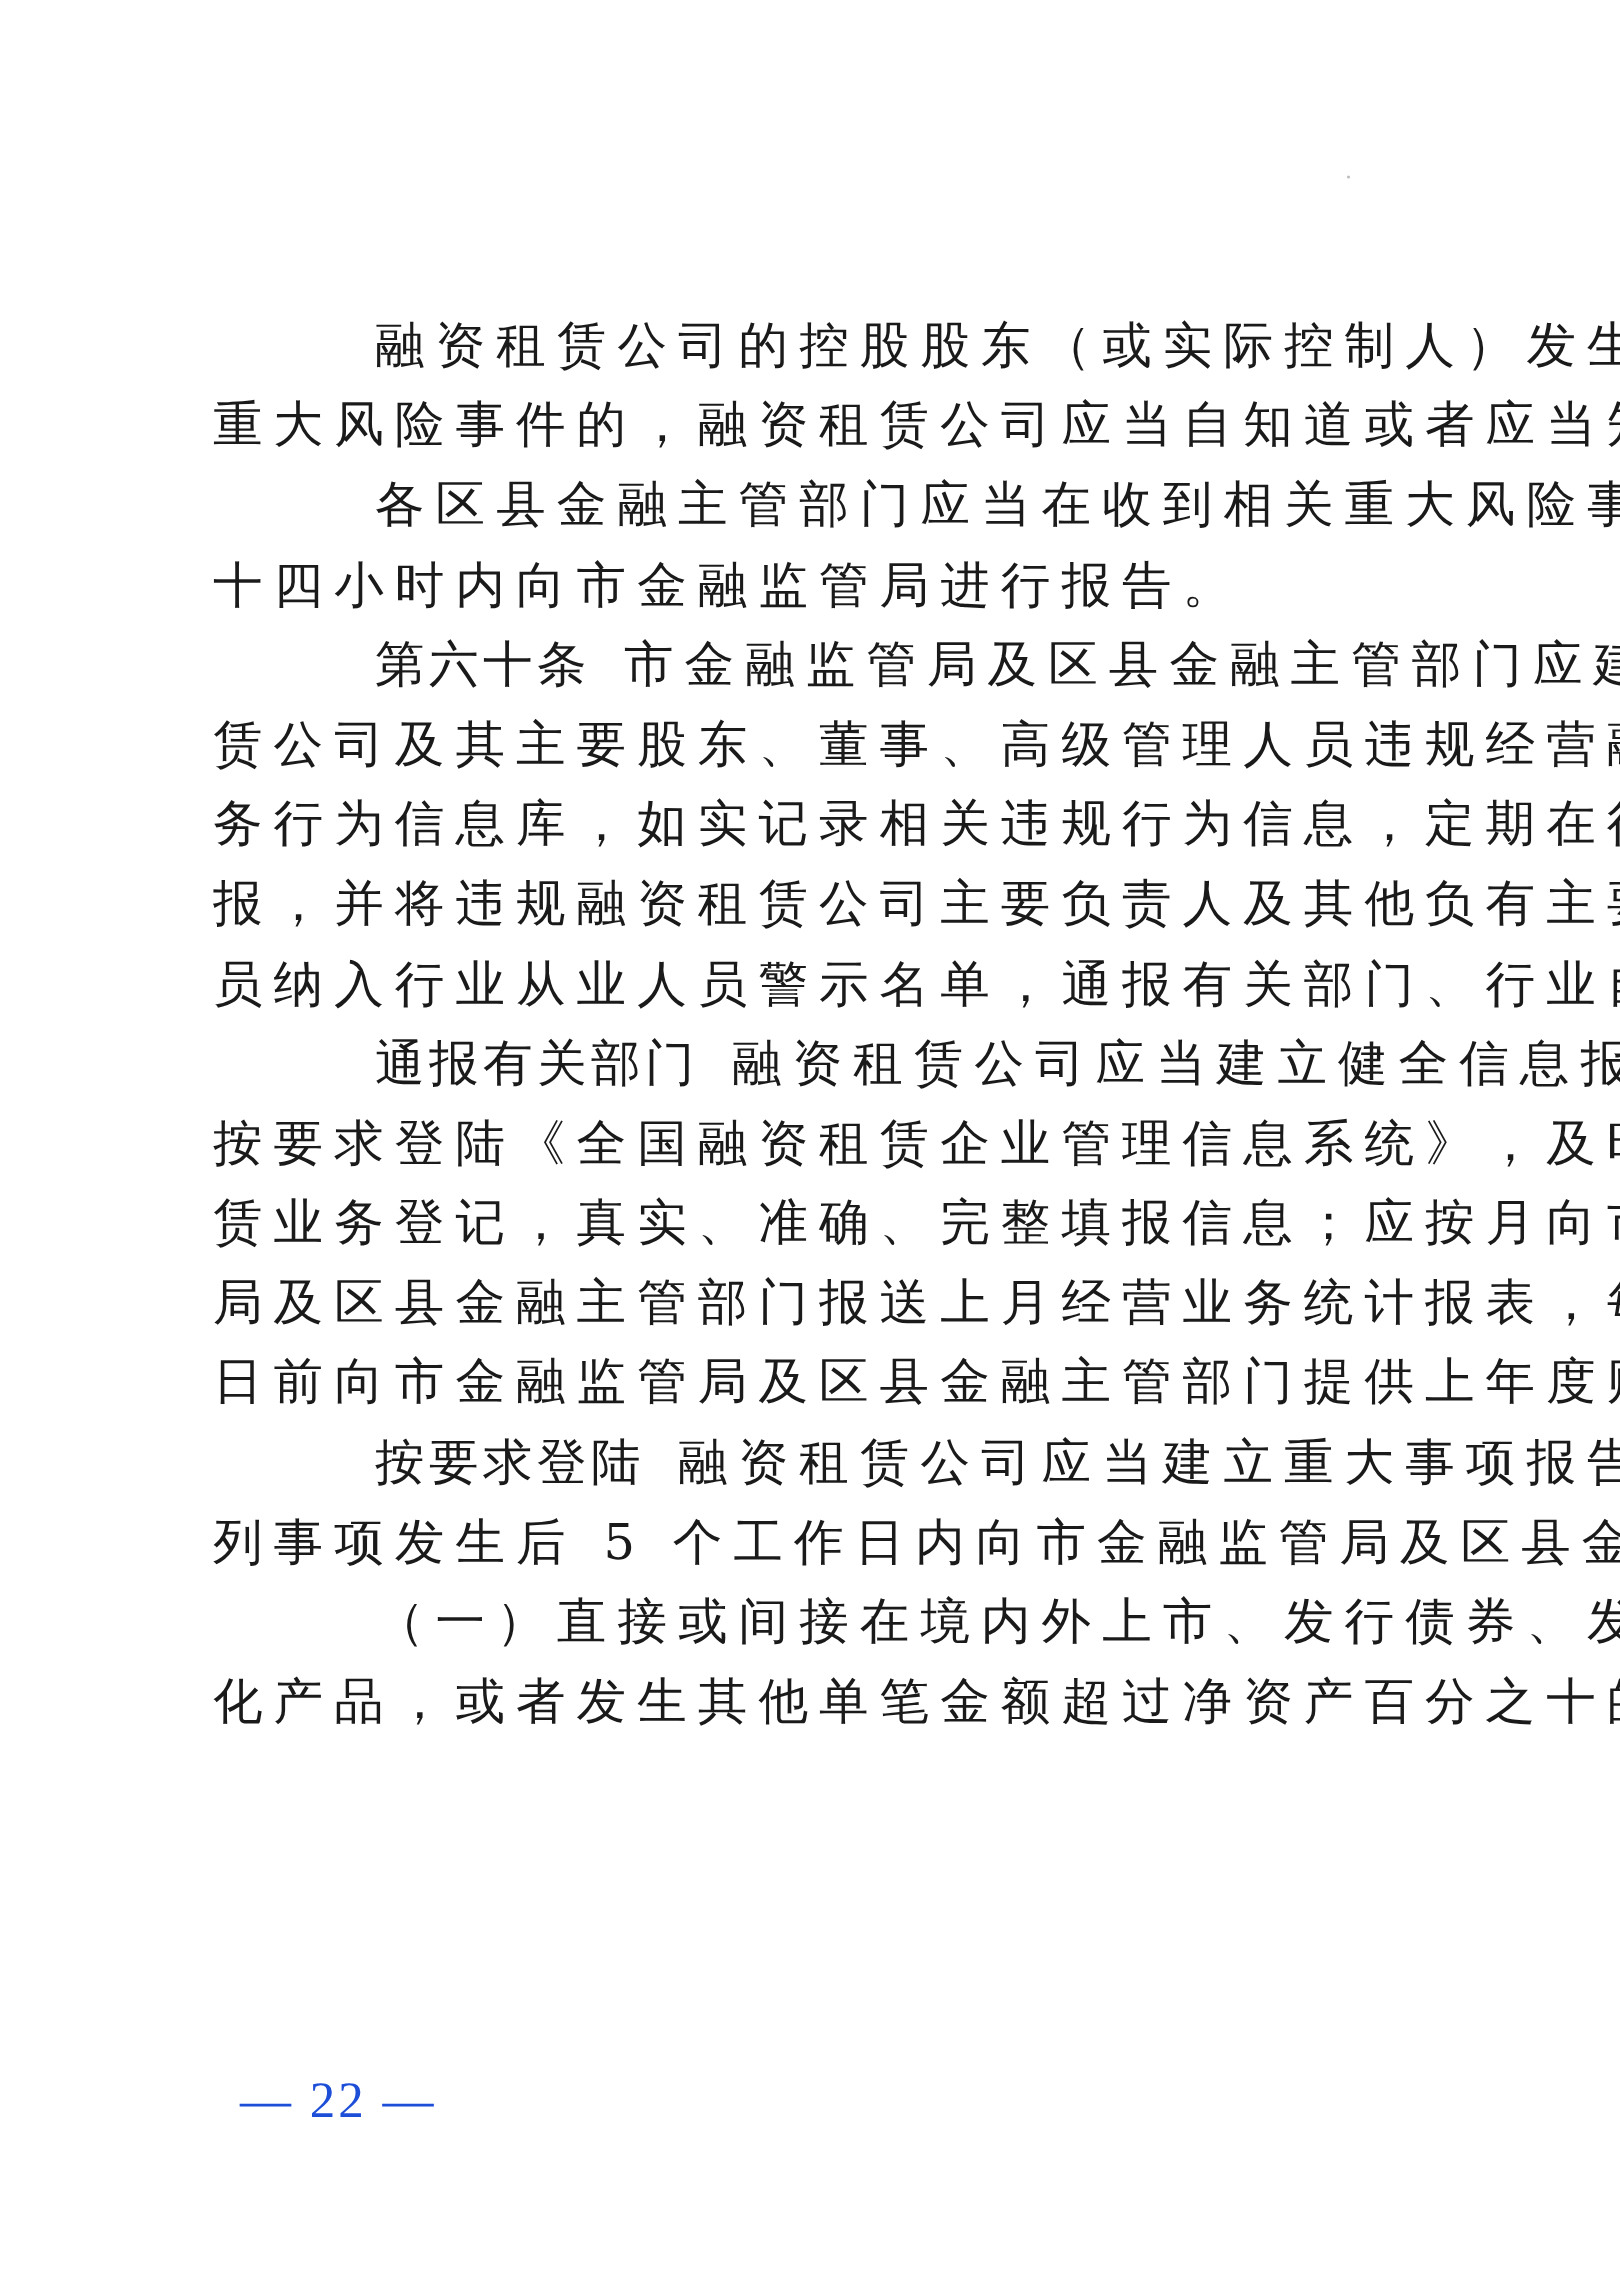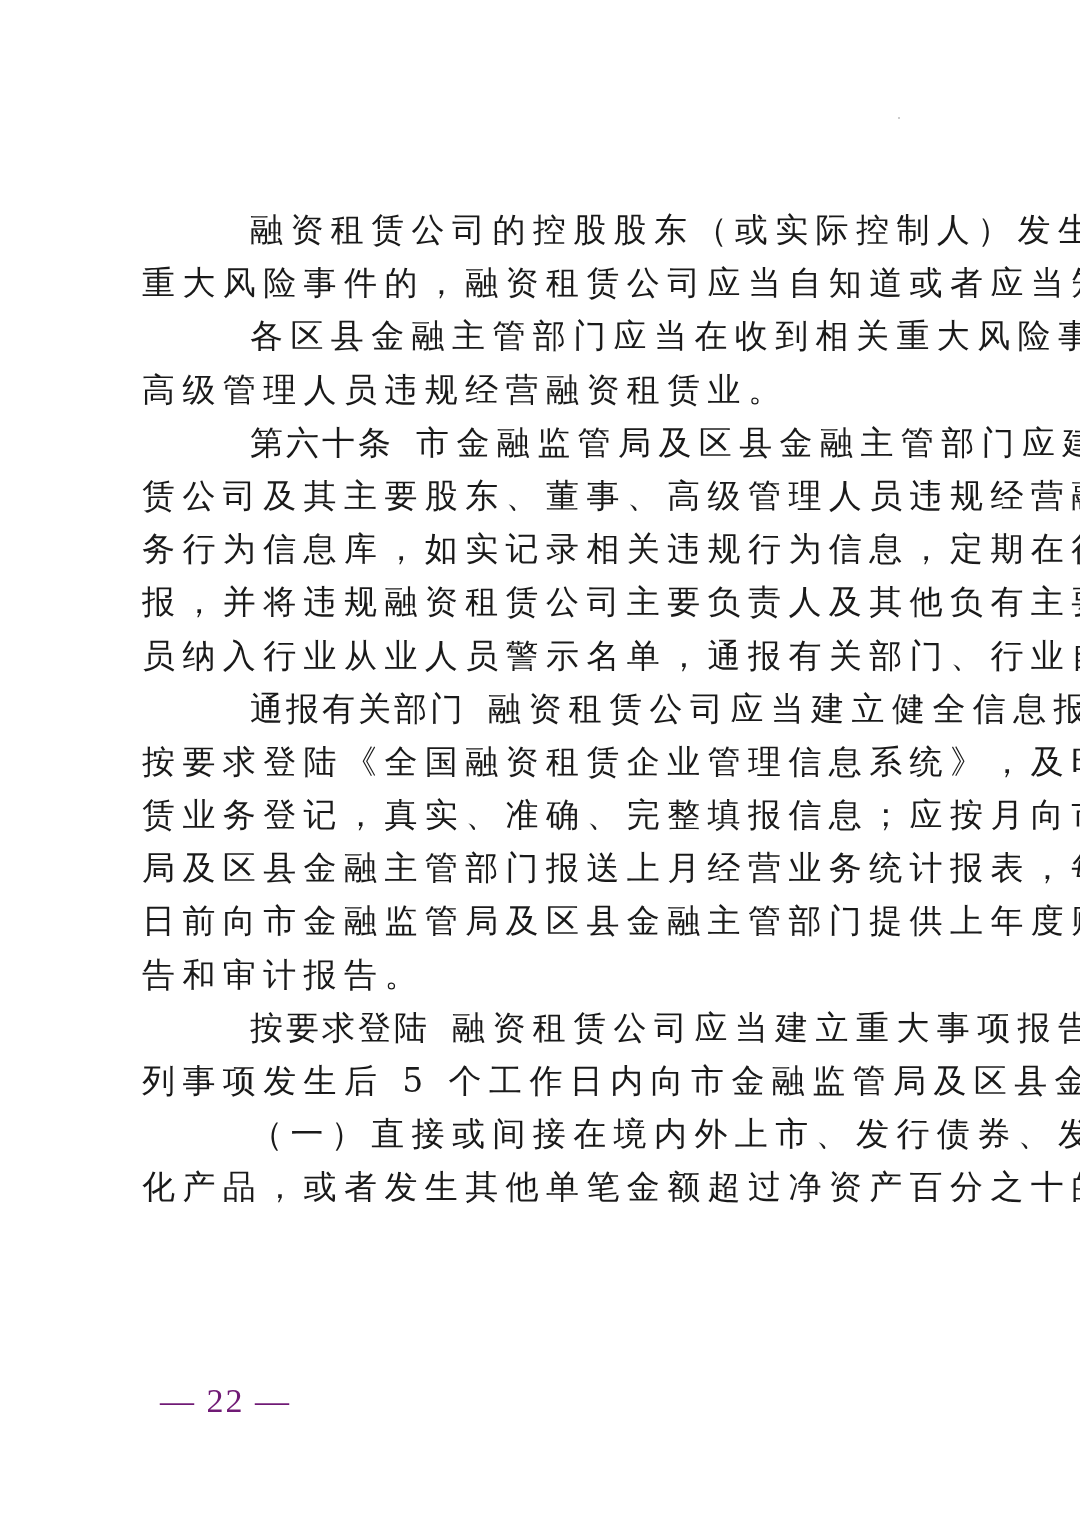--- a/index.html
+++ b/index.html
@@ -55,21 +55,21 @@
       letter-spacing: 3px;
       margin-right: 22px;
     }
     .footer {
       position: absolute;
       left: 160px;
       top: 1382px;
       font-family: "Liberation Serif", "DejaVu Serif", serif;
       font-size: 34px;
       letter-spacing: 2px;
-      color: #701a75;
+      color: #1d4ed8;
     }
     .speck {
       position: absolute;
       left: 898px;
       top: 117px;
       width: 2px;
       height: 2px;
       background: #bbbbbb;
       border-radius: 1px;
     }
@@ -81,38 +81,37 @@
 
 <div class="page">
 
   <div>
     <span class="line para indent">融资租赁公司的控股股东（或实际控制人）发生前款规定的</span>
     <span class="line para noindent">重大风险事件的，融资租赁公司应当自知道或者应当知道之时起</span>
   </div>
 
   <div>
     <span class="line para indent">各区县金融主管部门应当在收到相关重大风险事件报告后二</span>
-    <span class="line para noindent last">高级管理人员违规经营融资租赁业。</span>
+    <span class="line para noindent last">十四小时内向市金融监管局进行报告。</span>
   </div>
 
   <div>
     <span class="line para indent"><span class="article-no">第六十条</span><span>市金融监管局及区县金融主管部门应建立融资租</span></span>
     <span class="line para noindent">赁公司及其主要股东、董事、高级管理人员违规经营融资租赁业</span>
     <span class="line para noindent">务行为信息库，如实记录相关违规行为信息，定期在行业内部通</span>
     <span class="line para noindent">报，并将违规融资租赁公司主要负责人及其他负有主要责任的人</span>
     <span class="line para noindent">员纳入行业从业人员警示名单，通报有关部门、行业自律组织；</span>
   </div>
 
   <div>
     <span class="line para indent"><span class="article-no">通报有关部门</span><span>融资租赁公司应当建立健全信息报送制度，应</span></span>
     <span class="line para noindent">按要求登陆《全国融资租赁企业管理信息系统》，及时进行融资租</span>
     <span class="line para noindent">赁业务登记，真实、准确、完整填报信息；应按月向市金融监管</span>
     <span class="line para noindent">局及区县金融主管部门报送上月经营业务统计报表，每年 3 月 31</span>
     <span class="line para noindent">日前向市金融监管局及区县金融主管部门提供上年度财务会计报</span>
-    <span class="line para noindent last">告和审计报告。</span>
   </div>
 
   <div>
     <span class="line para indent"><span class="article-no">按要求登陆</span><span>融资租赁公司应当建立重大事项报告制度，下</span></span>
     <span class="line para noindent">列事项发生后 5 个工作日内向市金融监管局及区县金融主管部门</span>
   </div>
 
   <div>
     <span class="line para indent">（一）直接或间接在境内外上市、发行债券、发行资产证券</span>
     <span class="line para noindent">化产品，或者发生其他单笔金额超过净资产百分之十的重大债务；</span>

